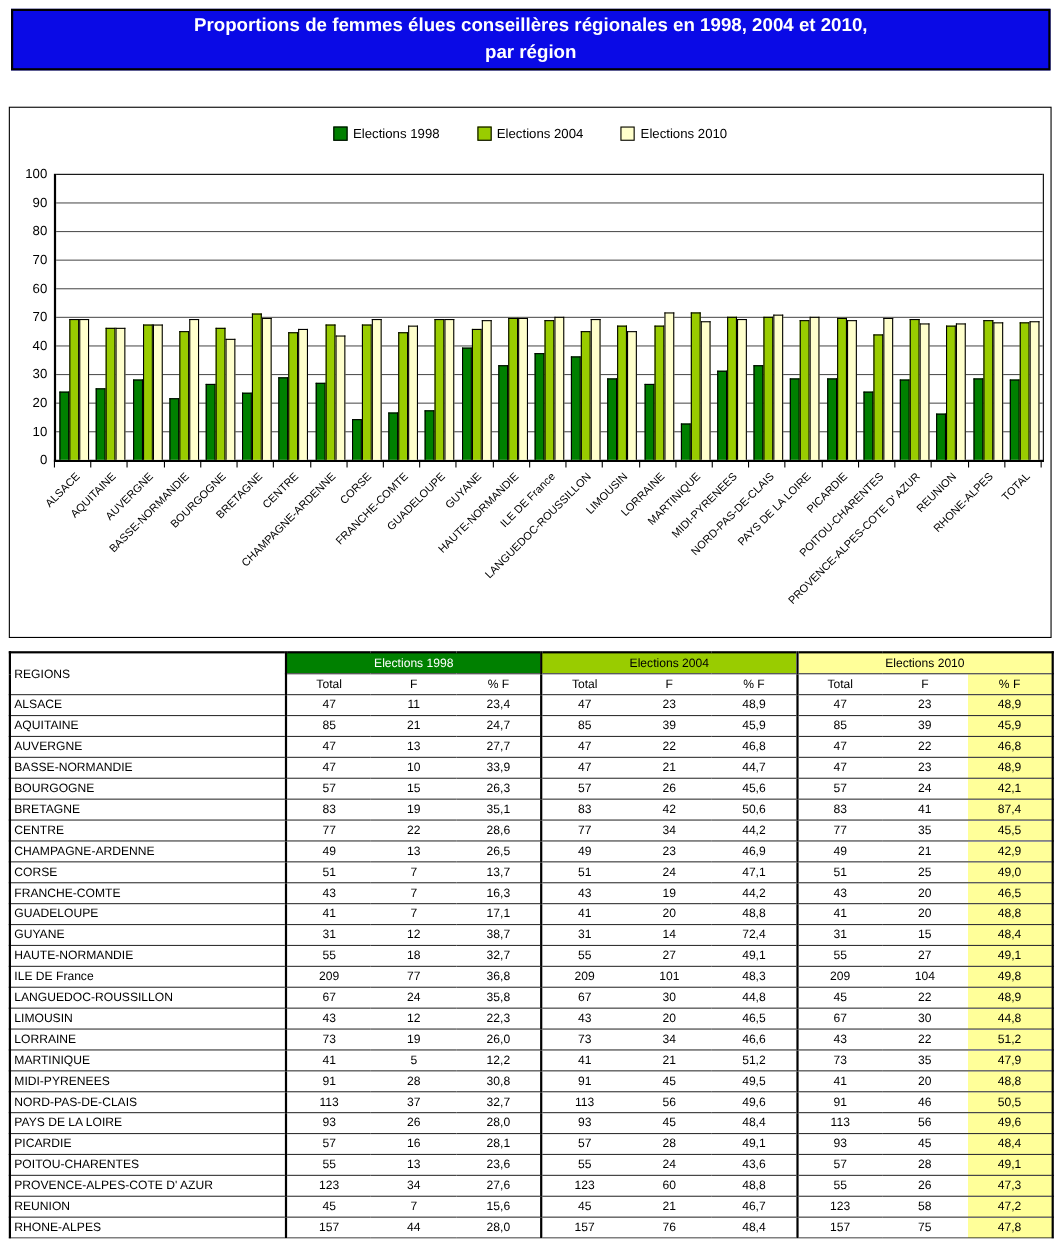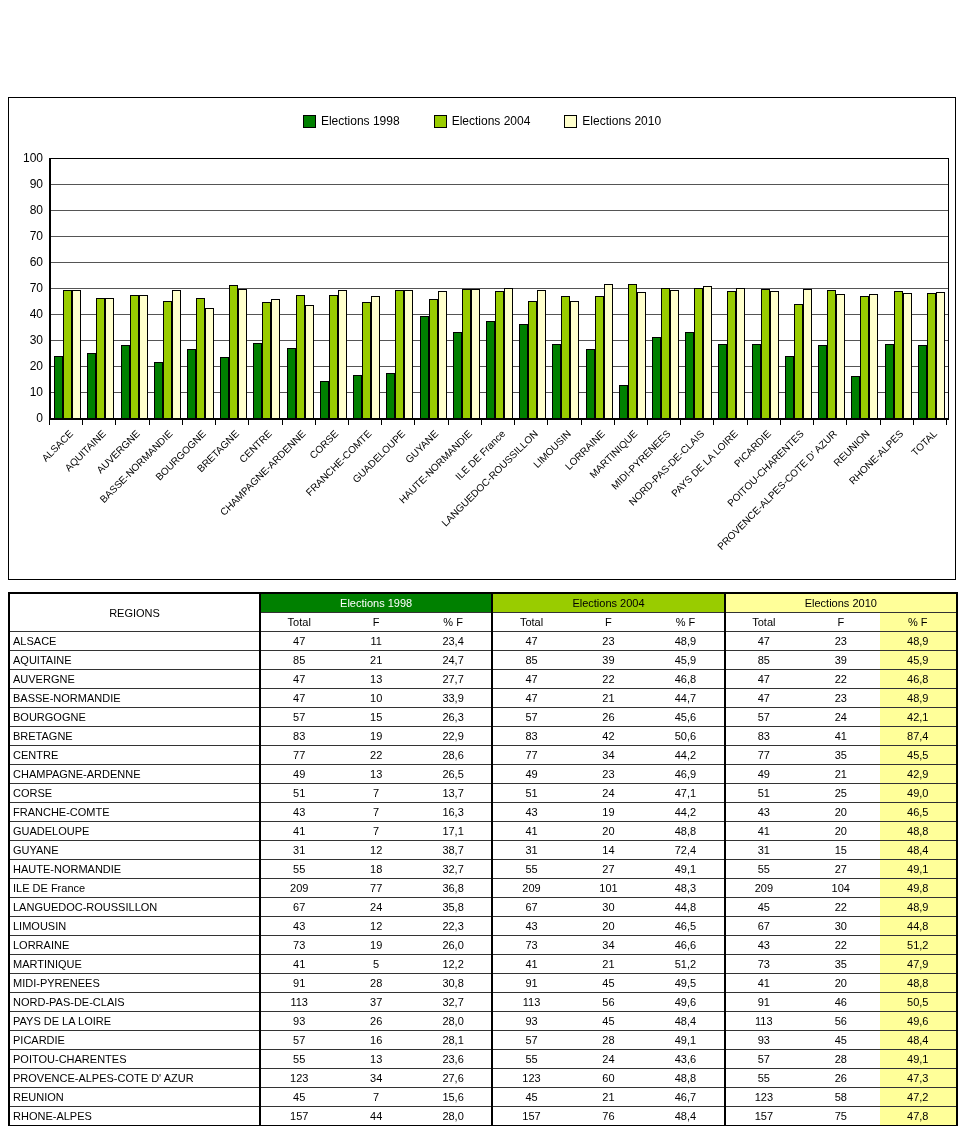--- a/index.html
+++ b/index.html
@@ -33,36 +33,40 @@
     transform:rotate(-45deg);transform-origin:100% 0;}
 
   
   #data-table{position:absolute;left:8px;top:592px;width:950px;
     border-collapse:collapse;table-layout:fixed;font-size:11px;}
   #data-table col.regions{width:251px;}
   #data-table th,#data-table td{padding:0 3px;height:18px;overflow:hidden;
     white-space:nowrap;font-weight:normal;}
   #data-table{border:2px solid #000;}
   #data-table td,#data-table th{border-bottom:1px solid #333;}
-  th.regions-h{text-align:center;vertical-align:middle;border-right:2px solid #000;margin-left:16px;}
+  th.regions-h{text-align:left;vertical-align:middle;border-right:2px solid #000;margin-left:16px;}
   td.region{text-align:left;border-right:2px solid #000;}
   .num{text-align:center;}
   .gs{border-left:2px solid #000;}
   .ghead{text-align:center;height:20px;font-weight:normal;}
   .g1998{background:#008000;color:#fff;}
   .g2004{background:#99cc00;color:#000;}
   .g2010{background:#ffff99;color:#000;}
   tr.subhead th{border-bottom:2px solid #000;text-align:center;}
   th.hl,td.hl{background:#ffff99;font-weight:bold;}
 </style>
 </head>
 <body>
 
 <div id="page">
 
+  <div id="title-bar">
+    <div>Proportions de femmes élues conseillères régionales en 1998, 2004 et 2010,</div>
+    <div>par région</div>
+  </div>
 
   <div id="chart-panel">
     <div id="legend">
         <span class="legend-item">
           <span class="swatch" style="background: rgb(0, 128, 0);"></span>
           <span class="legend-label">Elections 1998</span>
         </span>
         <span class="legend-item">
           <span class="swatch" style="background: rgb(153, 204, 0);"></span>
           <span class="legend-label">Elections 2004</span>
@@ -435,21 +439,21 @@
           <td class="num">26</td>
           <td class="num">45,6</td>
           <td class="num gs">57</td>
           <td class="num">24</td>
           <td class="num hl">42,1</td>
         </tr>
         <tr>
           <td class="region">BRETAGNE</td>
           <td class="num gs">83</td>
           <td class="num">19</td>
-          <td class="num">22,9</td>
+          <td class="num">35,1</td>
           <td class="num gs">83</td>
           <td class="num">42</td>
           <td class="num">50,6</td>
           <td class="num gs">83</td>
           <td class="num">41</td>
           <td class="num hl">87,4</td>
         </tr>
         <tr>
           <td class="region">CENTRE</td>
           <td class="num gs">77</td>

